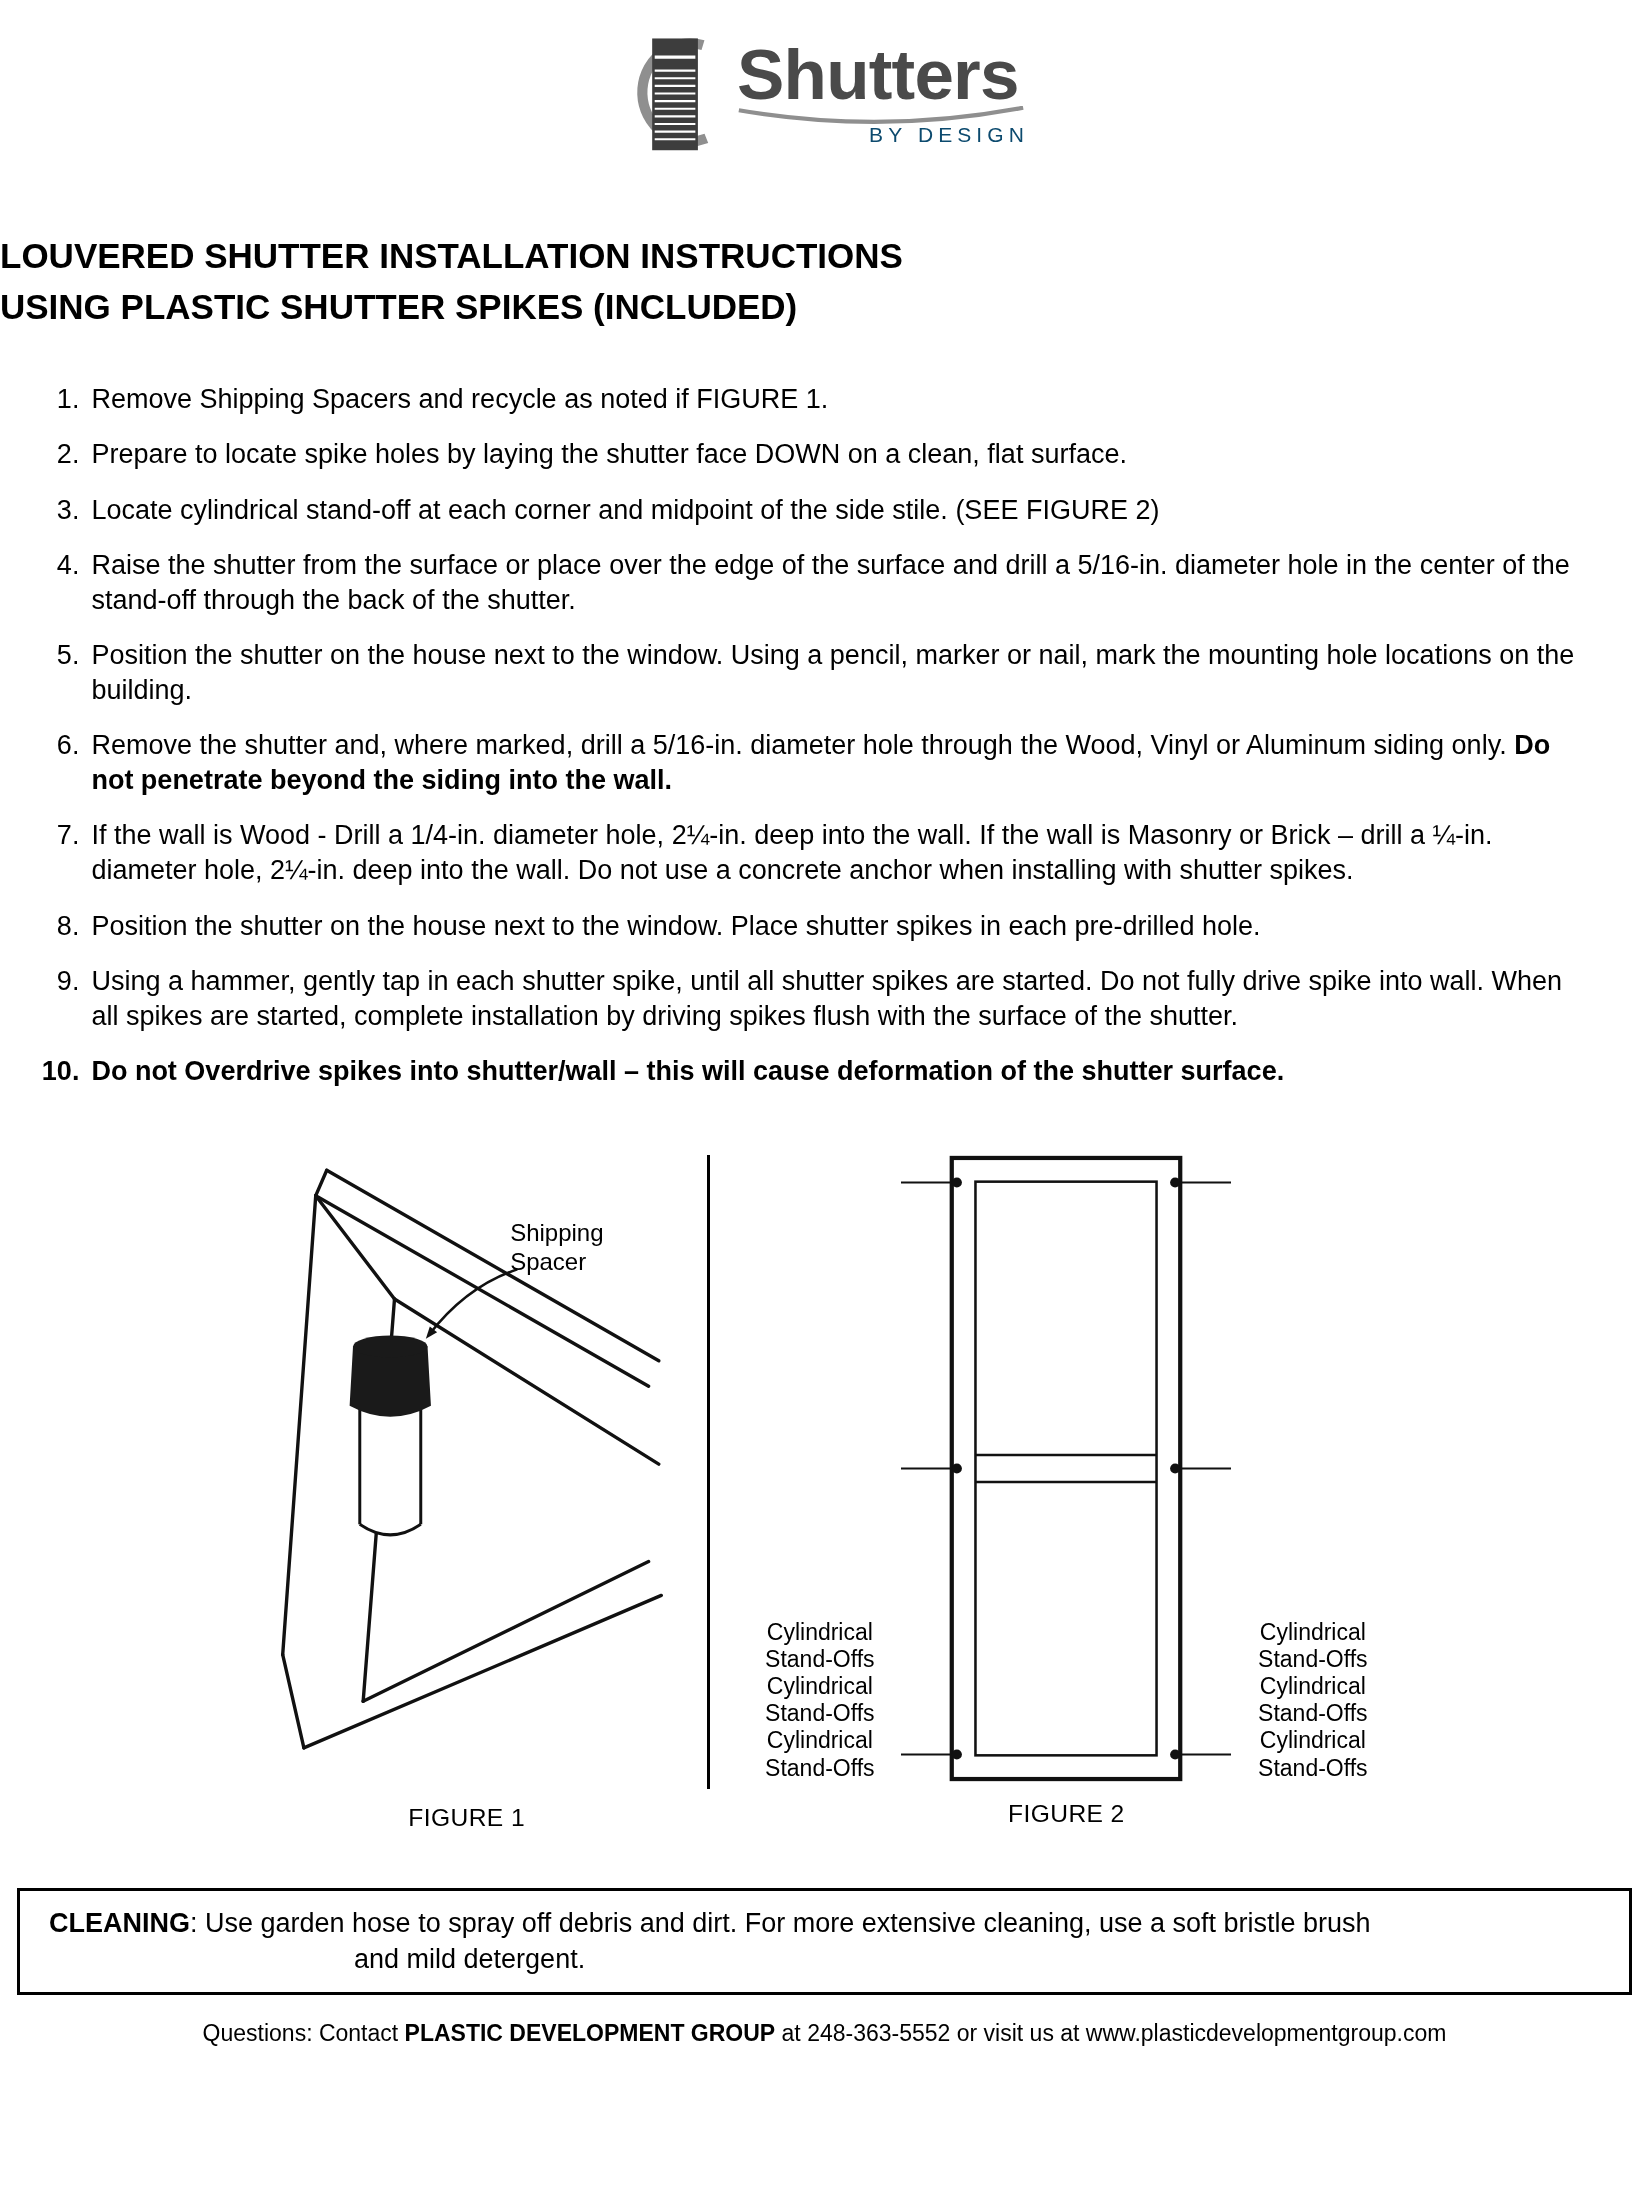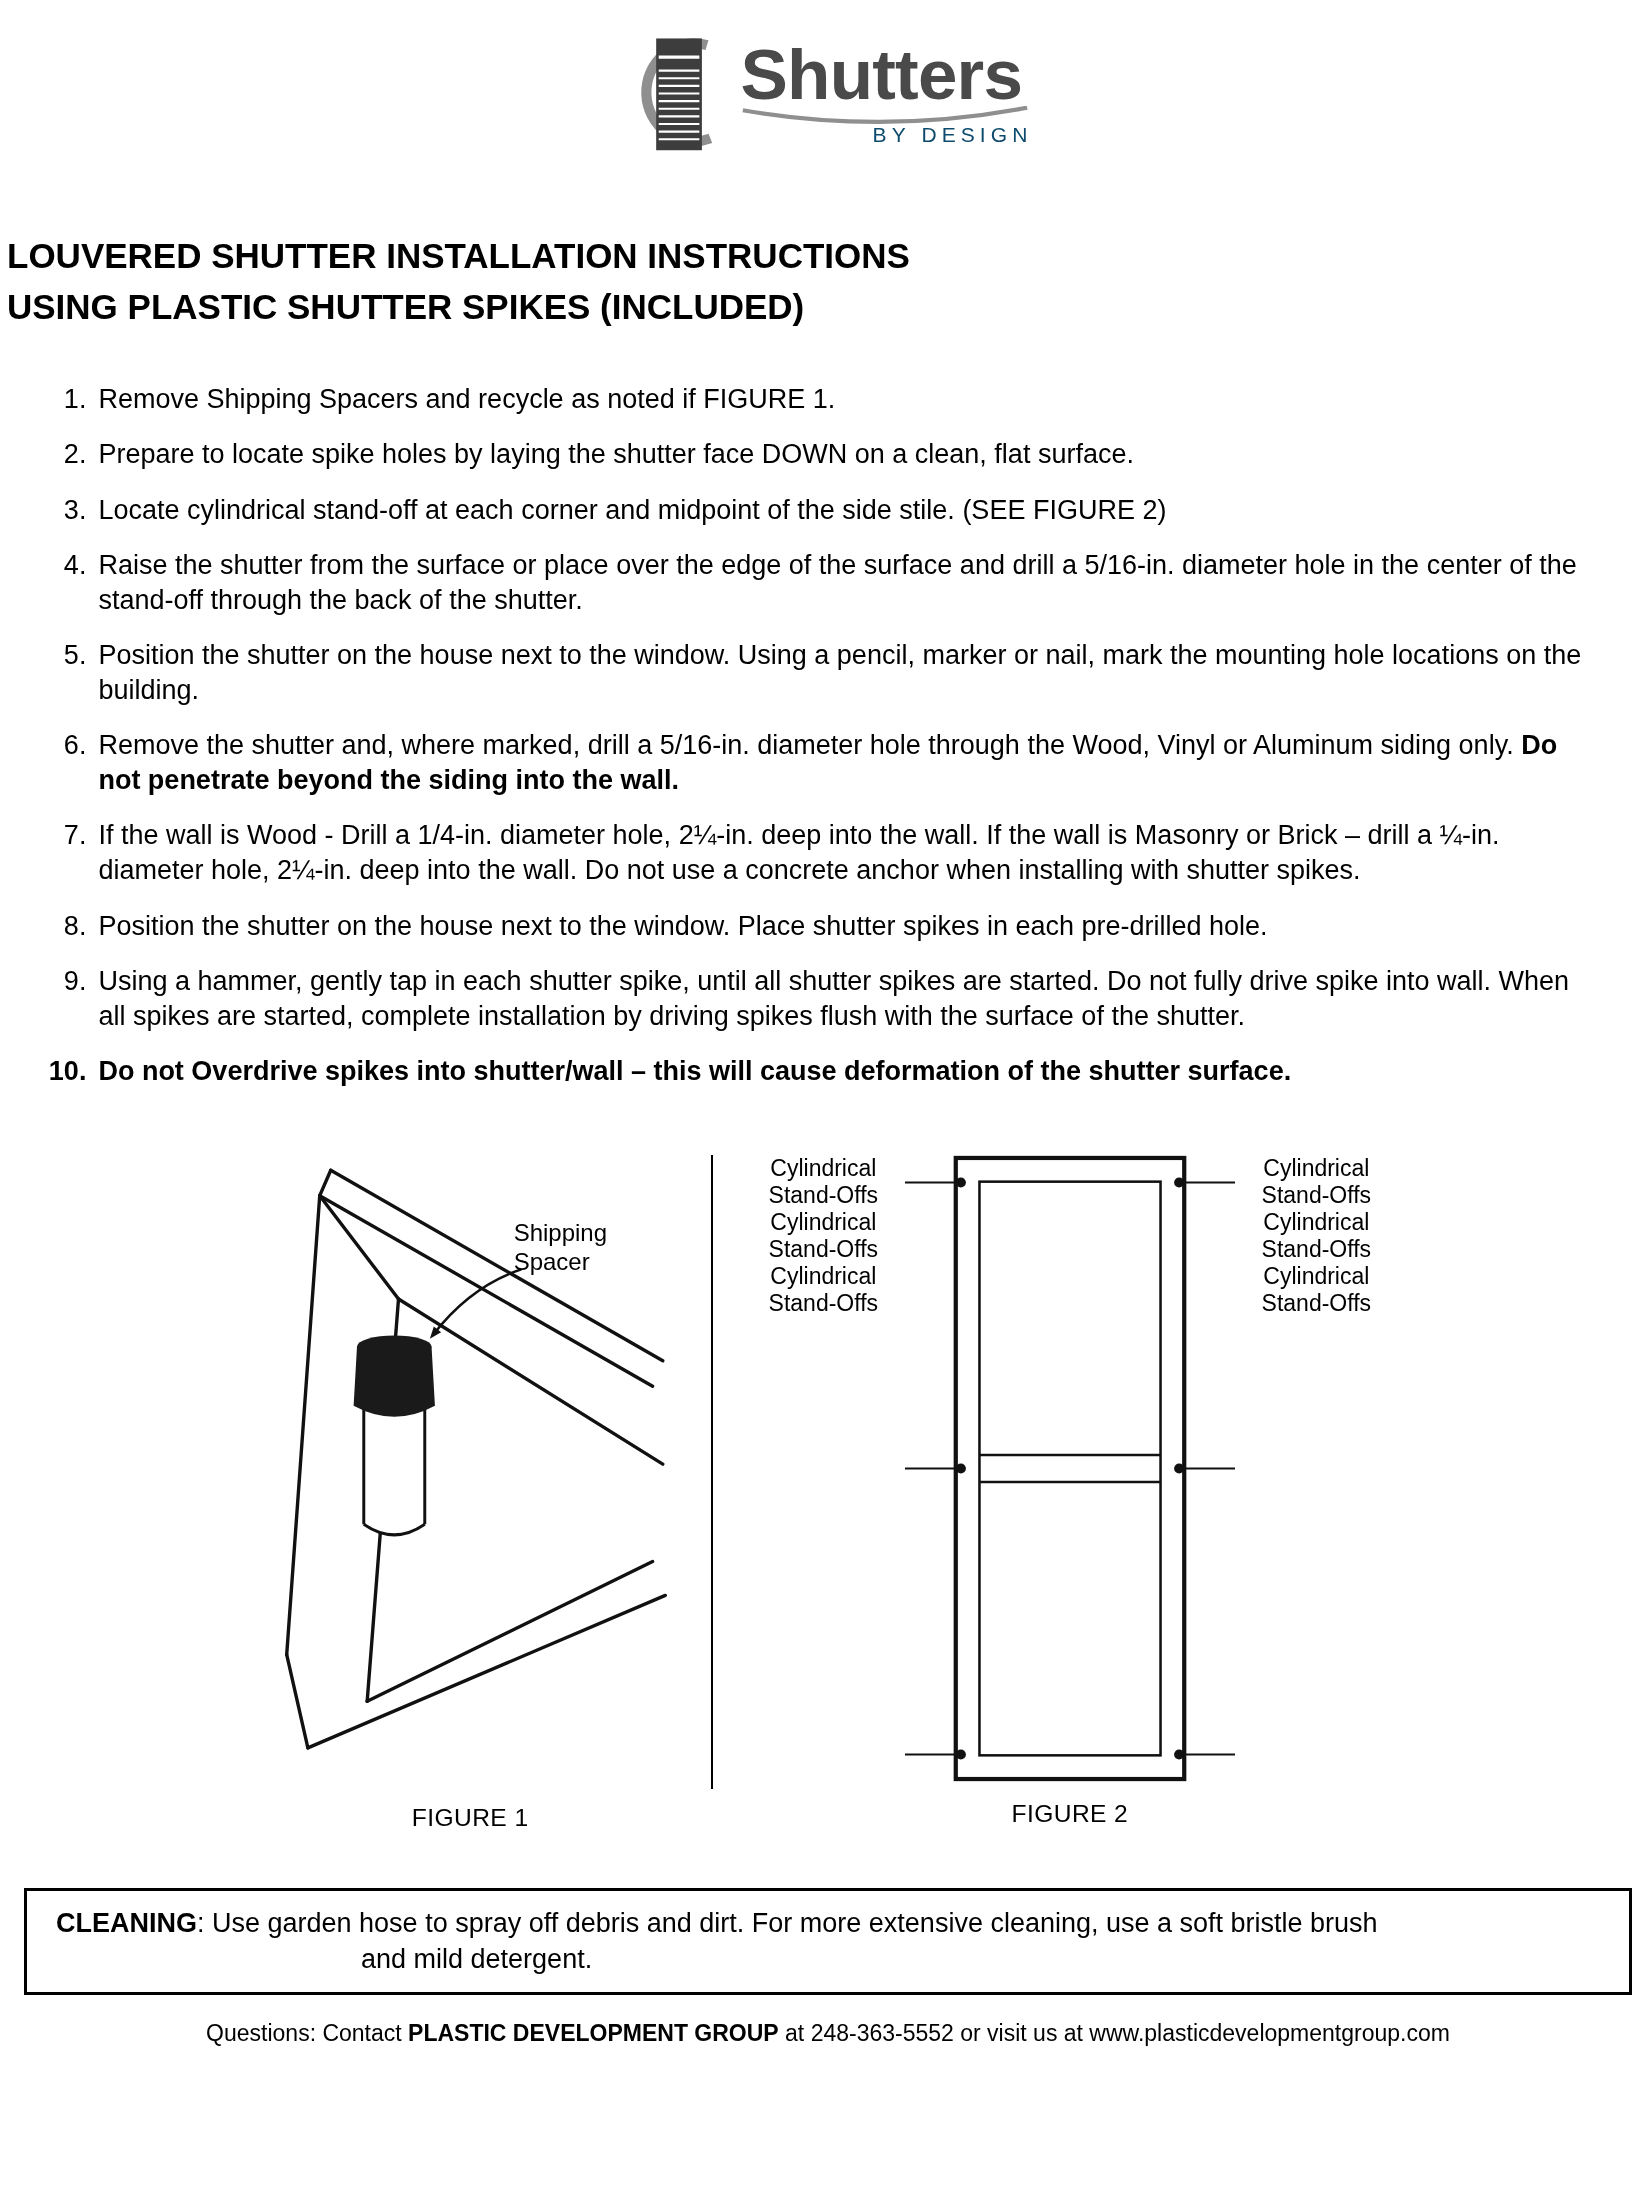--- a/index.html
+++ b/index.html
@@ -5,21 +5,21 @@
   * { margin: 0; padding: 0; box-sizing: border-box; }
   html, body { background: #ffffff; }
   body {
     width: 1649px;
     height: 2205px;
     margin: 0 auto;
     font-family: "Liberation Sans", sans-serif;
     color: #000;
     overflow: hidden;
   }
-  .page { width: 1649px; height: 2205px; padding: 21px 0 0 7px; position: relative; }
+  .page { width: 1649px; height: 2205px; padding: 21px 0 0 0; position: relative; }
 
   
   .logo { display: flex; justify-content: center; align-items: center; gap: 12px; height: 144px; }
   .logo-icon { width: 105px; height: 141px; }
   .logo-text { display: flex; flex-direction: column; width: 292px; }
   .logo-brand { font-size: 71px; font-weight: bold; color: #4a4a4a; line-height: 1; letter-spacing: -0.8px; }
   .logo-swoosh { width: 288px; height: 22px; margin-top: -3.4px; }
   .logo-tagline { font-size: 21px; color: #0c4a6e; letter-spacing: 5.1px; text-align: right; margin-top: -5.1px; font-weight: 500; }
 
   
@@ -41,21 +41,21 @@
   
   .figures { margin-top: 66px; display: flex; justify-content: center; align-items: flex-start; gap: 32px; }
   .fig-block { display: flex; flex-direction: column; align-items: center; }
   .fig-divider { width: 2.5px; height: 634px; background: #000; margin: 0 5.1px; }
   .fig-caption { font-size: 24.6px; margin-top: 18.6px; letter-spacing: 0.4px; }
 
   .fig1-canvas { position: relative; width: 407px; height: 631px; }
   .fig1-svg { width: 407px; height: 631px; display: block; }
   .spacer-label { position: absolute; left: 247px; top: 63px; font-size: 24px; line-height: 1.22; }
 
-  .fig2-canvas { display: flex; align-items: flex-start; gap: 8.5px; height: 627px; }
+  .fig2-canvas { display: flex; align-items: flex-end; gap: 8.5px; height: 627px; }
   .standoff-col { width: 146px; display: flex; flex-direction: column; justify-content: space-between; }
   .standoff-label { font-size: 23px; line-height: 1.18; text-align: center; }
   .fig2-svg { width: 330px; height: 627px; display: block; }
 
   .pre { white-space: pre-line; }
 
   
   .footer { margin-top: 25.4px; text-align: center; font-size: 23px; }
 </style>
 </head>

